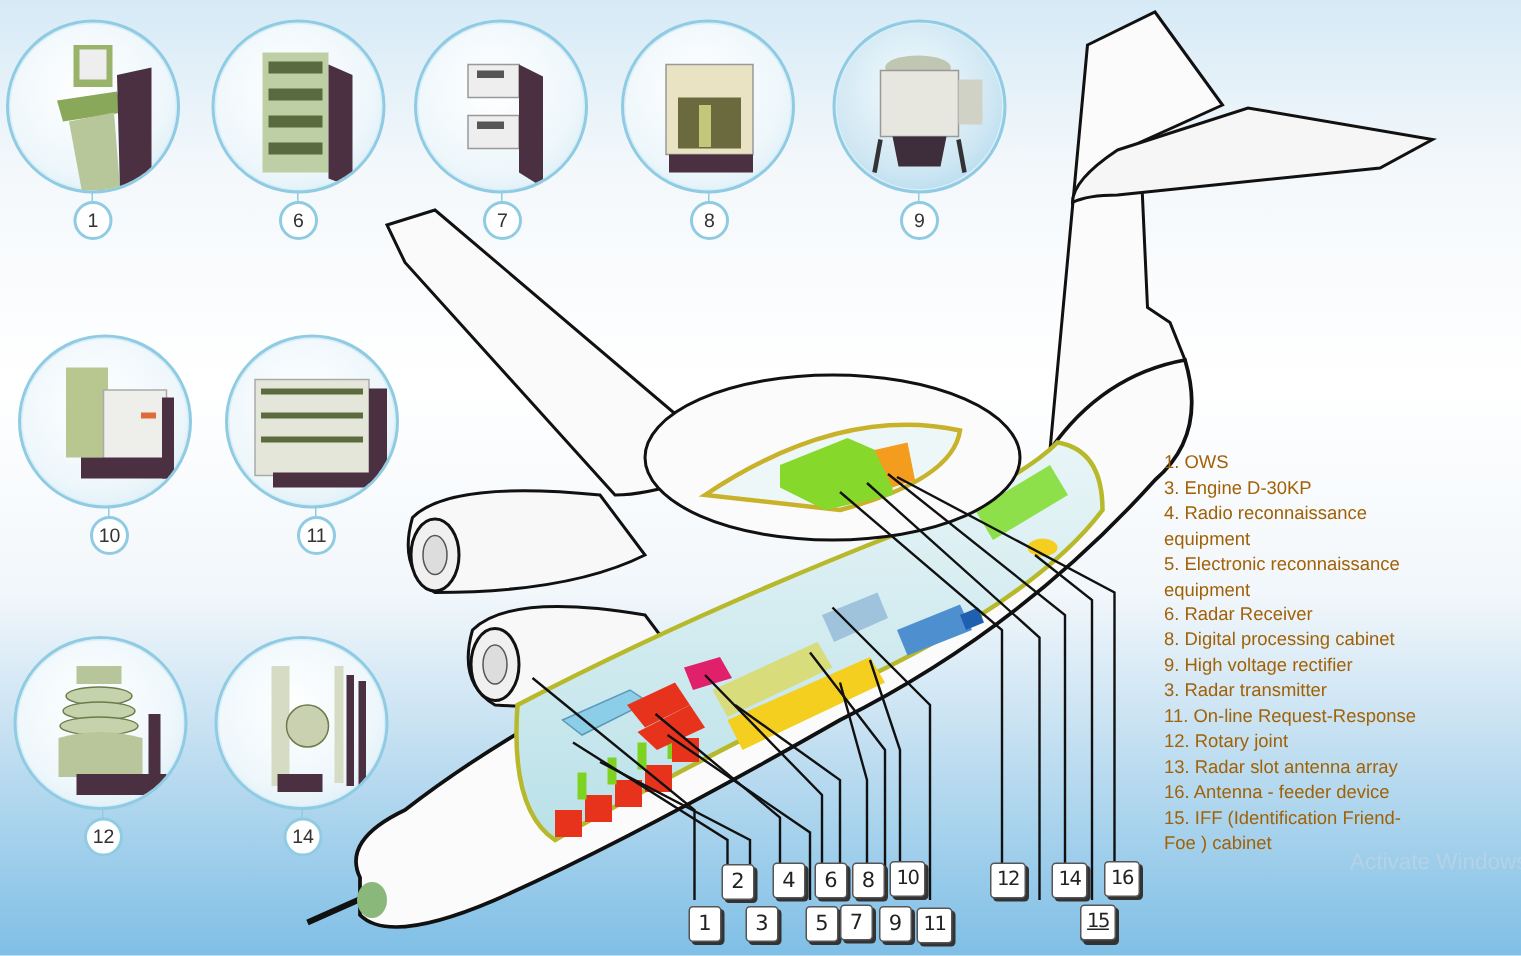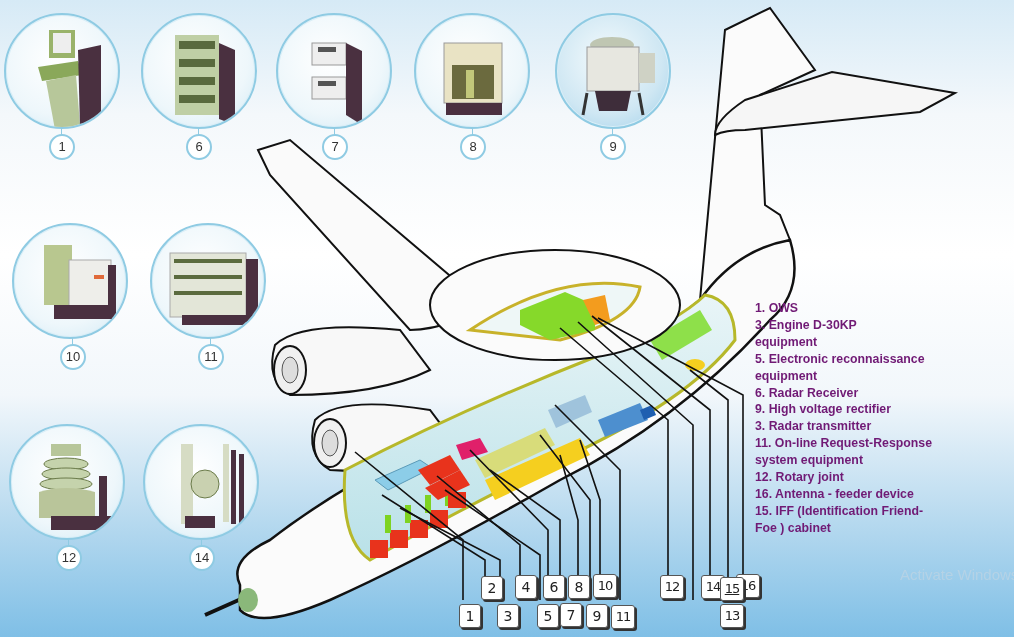--- a/index.html
+++ b/index.html
@@ -7,21 +7,21 @@
     font-family:"Liberation Sans",sans-serif;
     background:linear-gradient(180deg,#d6eaf6 0%,#f4f8fb 18%,#ffffff 40%,#f2f7fb 62%,#bcdcf0 80%,#7fbfe6 100%);}
   #stage{position:absolute;left:0;top:0;width:1014px;height:637px;}
   .thumb{position:absolute;width:112px;height:112px;border-radius:50%;
     border:2px solid #8fcbe3;background:radial-gradient(circle at 45% 40%,#ffffff 0%,#eef7fb 60%,#cfe8f4 100%);
     box-shadow:0 0 0 1px #d9eef7 inset;overflow:hidden;}
   .thumb svg{position:absolute;left:0;top:0;}
   .tlabel{position:absolute;width:22px;height:22px;border-radius:50%;border:2px solid #8fcbe3;
     background:#fff;color:#333;font-size:13px;text-align:center;line-height:22px;}
   .tick{position:absolute;width:1px;background:#8fcbe3;}
-  .legend{position:absolute;left:755px;top:300px;width:211px;color:#701a75;font-weight:bold;
+  .legend{position:absolute;left:776px;top:300px;width:211px;color:#a16207;font-weight:normal;
     font-size:12.3px;line-height:16.9px;}
   .legend div{white-space:nowrap;}
   .callout{position:absolute;width:20px;height:22px;background:#fff;border:1px solid #555;
     border-radius:3px;box-shadow:2px 2px 0 #333;font-size:14px;color:#222;text-align:center;
     line-height:22px;font-family:"DejaVu Sans",sans-serif;}
   .callout.wide{width:22px;font-size:13px;letter-spacing:-1px;}
 </style>
 </head>
 <body>
 
@@ -233,33 +233,35 @@
   <div class="callout wide" style="left:701px;top:575px;">14</div>
   <div class="callout wide" style="left:736px;top:574px;">16</div>
 
   <div class="callout" style="left:459px;top:604px;">1</div>
   <div class="callout" style="left:497px;top:604px;">3</div>
   <div class="callout" style="left:537px;top:604px;">5</div>
   <div class="callout" style="left:560px;top:603px;">7</div>
   <div class="callout" style="left:586px;top:604px;">9</div>
   <div class="callout wide" style="left:611px;top:605px;">11</div>
   <div class="callout wide" style="left:720px;top:604px;">13</div>
-  <div class="callout wide" style="left:720px;top:577px;text-decoration:underline;">15</div>
+  <div class="callout wide" style="left:720px;top:603px;text-decoration:underline;">15</div>
 
   <div class="legend">
     <div>1. OWS</div>
     <div>3. Engine D-30KP</div>
+    <div>4. Radio reconnaissance</div>
     <div>equipment</div>
     <div>5. Electronic  reconnaissance</div>
     <div>equipment</div>
     <div>6. Radar Receiver</div>
+    <div>8. Digital processing cabinet</div>
     <div>9. High voltage rectifier</div>
     <div>3. Radar transmitter</div>
     <div>11. On-line  Request-Response</div>
-    <div>system equipment</div>
     <div>12. Rotary  joint</div>
+    <div>13. Radar slot antenna array</div>
     <div>16. Antenna - feeder device</div>
     <div>15. IFF  (Identification Friend-</div>
     <div>Foe ) cabinet</div>
   </div>
 
   <div style="position:absolute;left:900px;top:566px;color:rgba(200,215,225,0.55);font-size:15px;white-space:nowrap;">Activate Windows</div>
 </div>
 
 </body></html>

